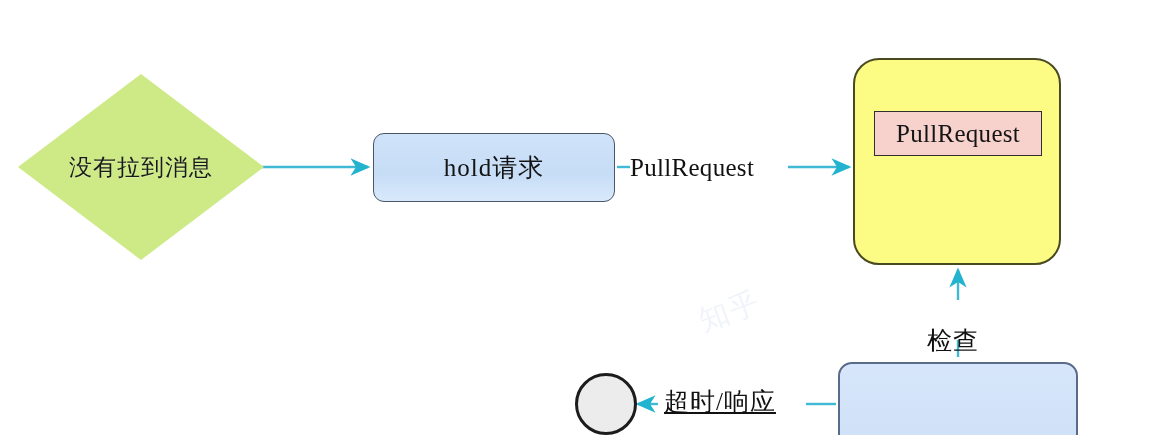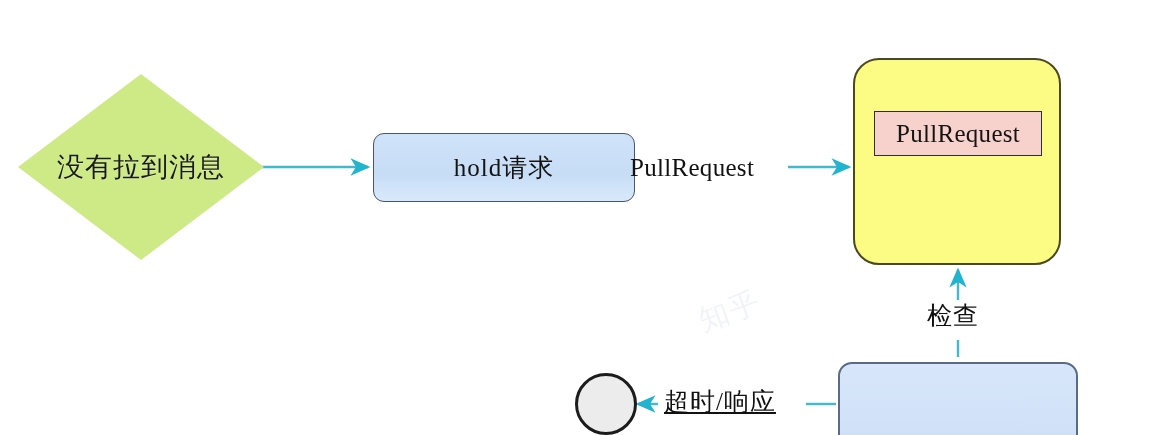--- a/index.html
+++ b/index.html
@@ -41,32 +41,32 @@
     background: #cdea86;
     clip-path: polygon(50% 0%, 100% 50%, 50% 100%, 0% 50%);
   }
   .node-diamond .label {
     position: absolute;
     inset: 0;
     display: flex;
     align-items: center;
     justify-content: center;
     font-family: "Liberation Serif", serif;
-    font-size: 27px;
+    font-size: 23px;
     color: #1a1a1a;
     letter-spacing: 1px;
     white-space: nowrap;
     text-shadow: 0 1px 0 rgba(255,255,255,0.25);
   }
   
   .node-hold {
     position: absolute;
     left: 373px;
     top: 133px;
-    width: 262px;
+    width: 242px;
     height: 69px;
     background: linear-gradient(180deg, #cfe3f9 0%, #c7ddf6 60%, #d8e9fb 100%);
     border: 1.6px solid #4a5568;
     border-radius: 11px;
     display: flex;
     align-items: center;
     justify-content: center;
     box-sizing: border-box;
   }
   .node-hold .label {
@@ -141,21 +141,21 @@
     background: transparent;
   }
   .edge-label.pullrequest-label {
     left: 630px;
     top: 154px;
     font-size: 25px;
     letter-spacing: 0.3px;
   }
   .edge-label.check-label {
     left: 927px;
-    top: 299px;
+    top: 324px;
     font-size: 25px;
     letter-spacing: 1px;
   }
   .edge-label.timeout-label {
     left: 664px;
     top: 385px;
     font-size: 25px;
     letter-spacing: 1px;
     text-decoration: underline;
   }

